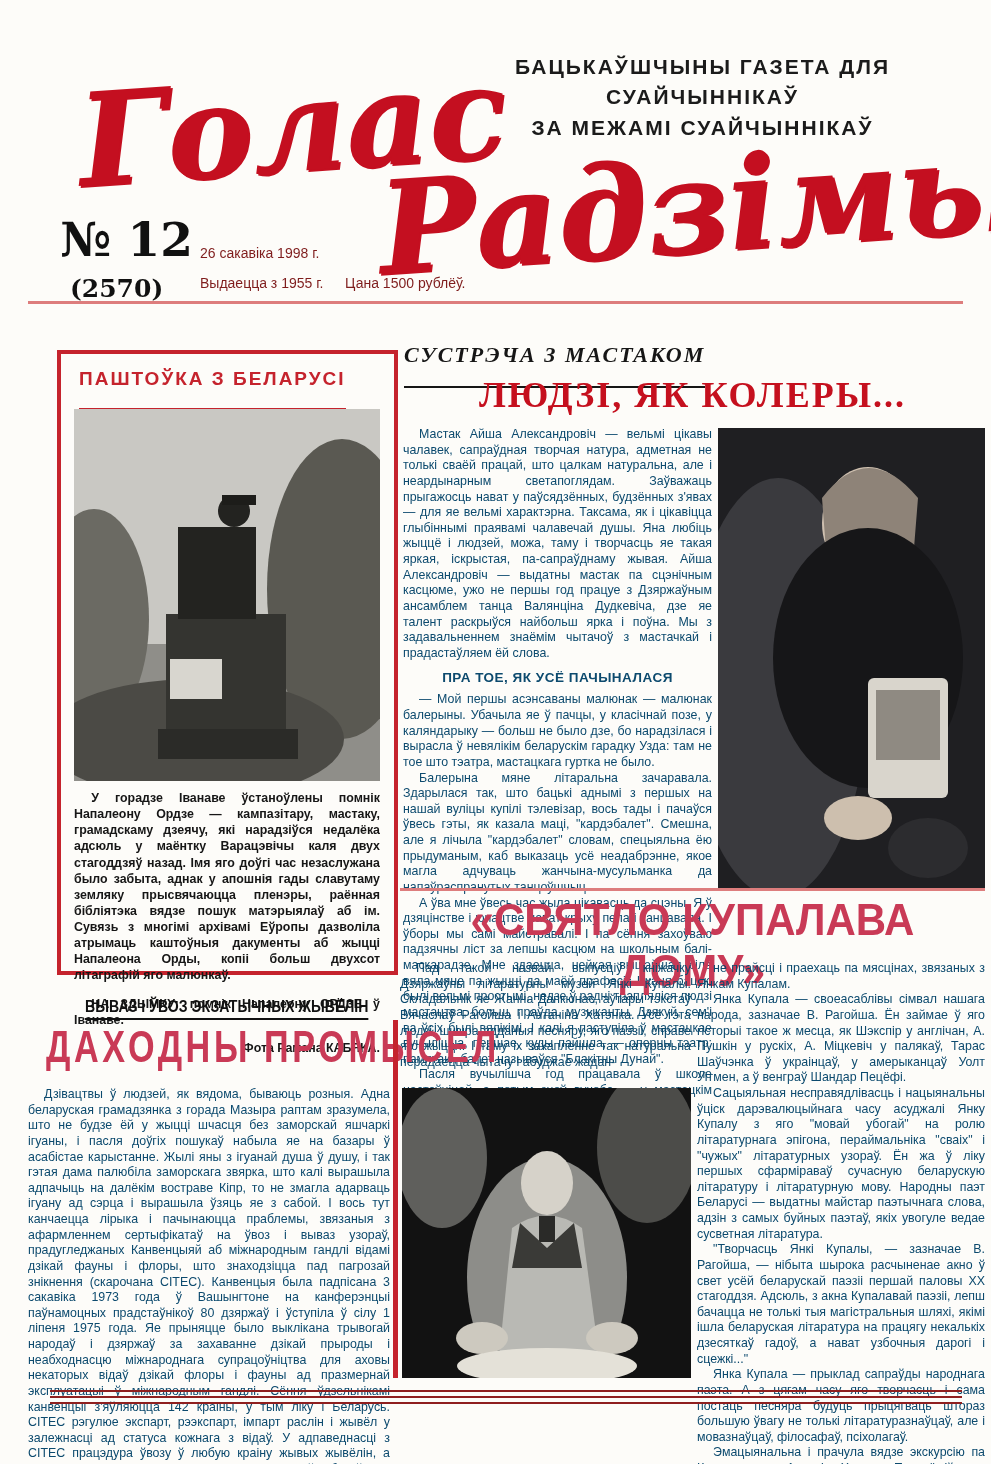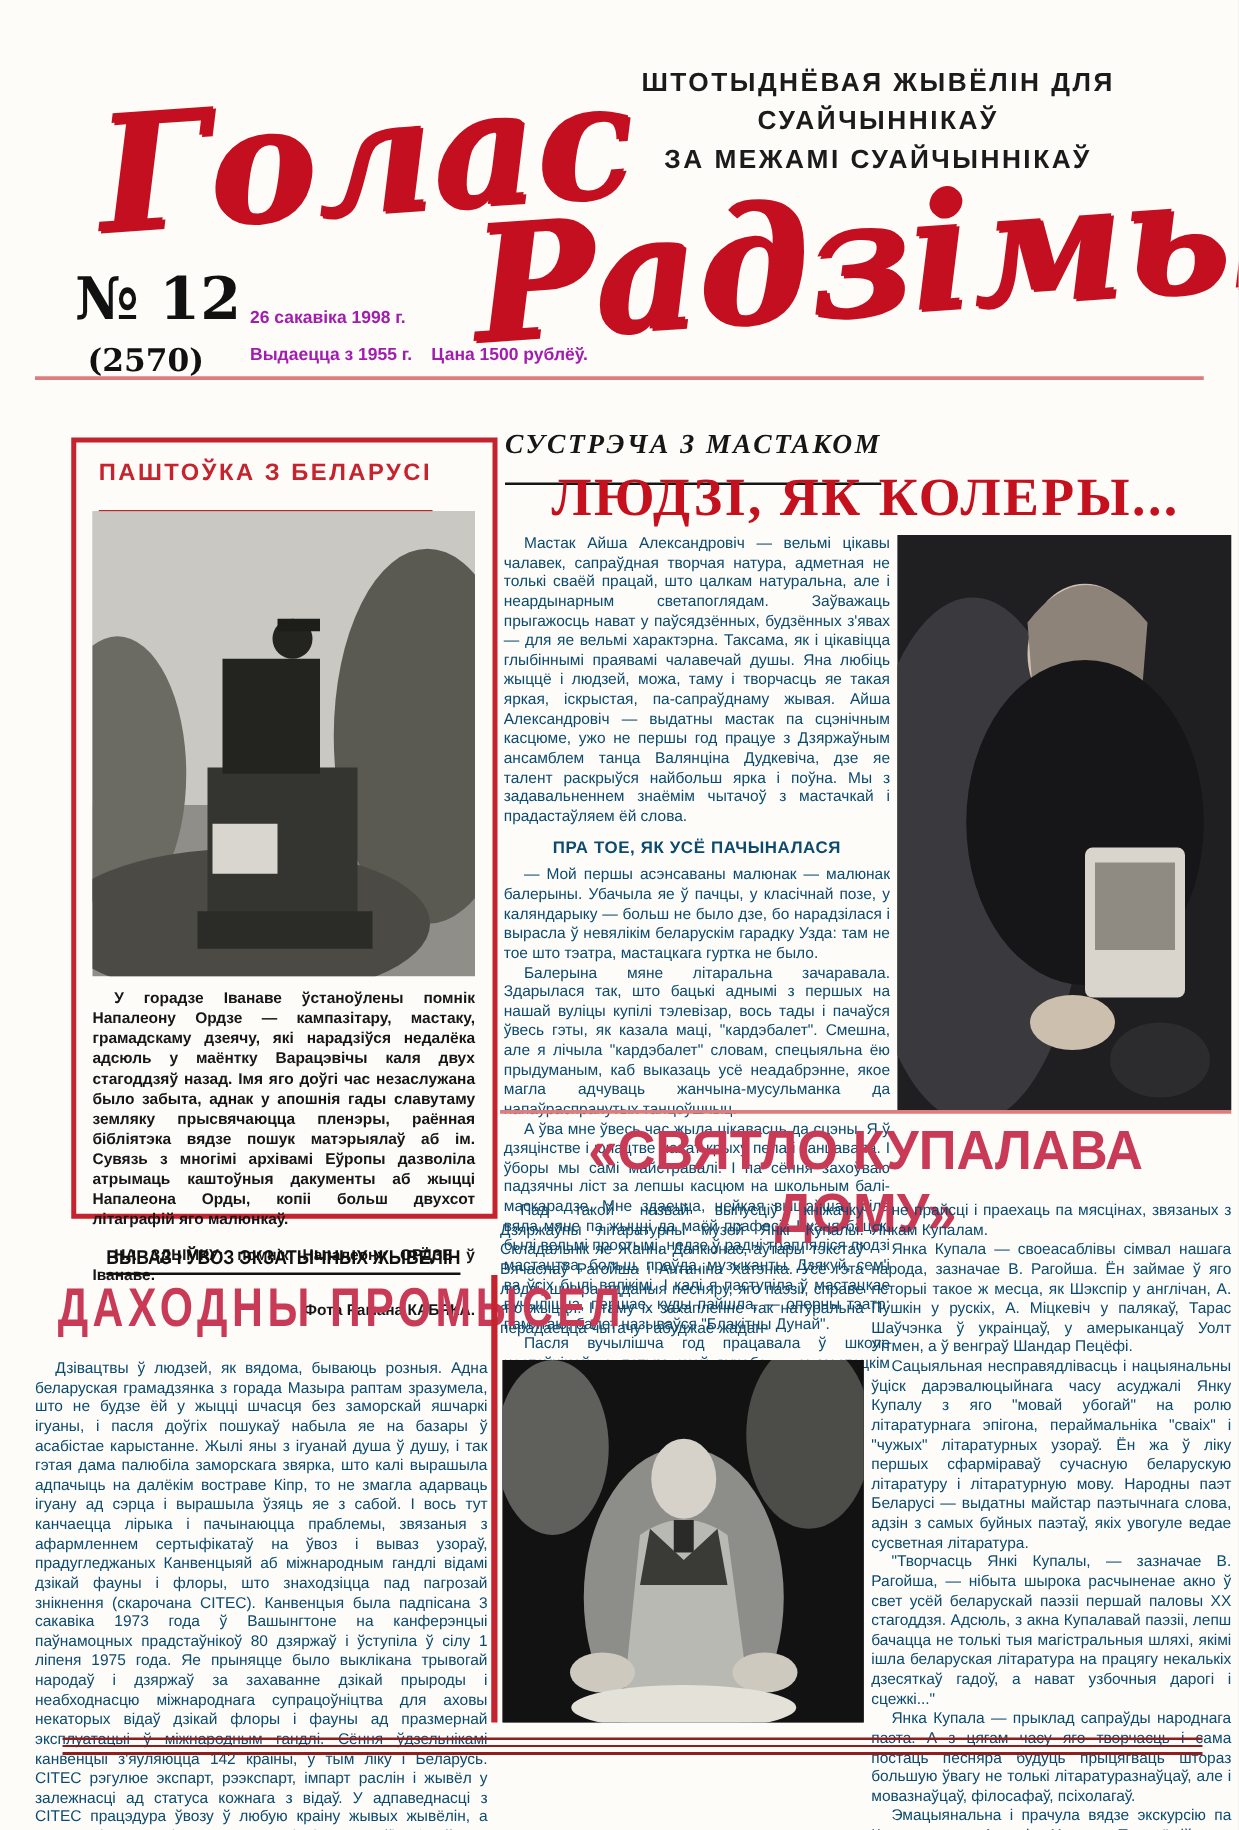--- a/index.html
+++ b/index.html
@@ -32,21 +32,21 @@
   .issue-no{
     position:absolute;left:60px;top:212px;
     font-family:"DejaVu Serif",serif;font-weight:bold;
     font-size:47px;color:#111;
   }
   .issue-paren{
     position:absolute;left:70px;top:262px;
     font-family:"DejaVu Serif",serif;font-weight:bold;
     font-size:25px;color:#111;margin-top:12px;
   }
-  .mast-line{position:absolute;font-weight:bold;font-size:14px;color:#a21caf;}
+  .mast-line{position:absolute;font-weight:normal;font-size:14px;color:#7f1d1d;}
   .date-line{left:200px;top:245px;}
   .since-line{left:200px;top:275px;}
   .price-line{left:345px;top:275px;}
   .rule-top{
     position:absolute;left:28px;top:301px;width:935px;height:3px;
     background:#dd7d7d;
   }
   
   .postcard-box{
     position:absolute;left:57px;top:350px;width:333px;height:617px;
@@ -73,21 +73,21 @@
   .artist-kicker{
     position:absolute;left:404px;top:342px;
     font-family:"Liberation Serif",serif;font-style:italic;font-weight:bold;
     font-size:22px;letter-spacing:2px;color:#161616;
     border-bottom:2px solid #161616;padding-bottom:18px;
   }
   .artist-headline{
     position:absolute;left:400px;top:374px;width:585px;
     text-align:center;
     font-family:"Liberation Serif",serif;font-weight:bold;
-    font-size:43px;letter-spacing:2px;color:#c5101e;
+    font-size:36px;letter-spacing:2px;color:#c5101e;
   }
   .body-text{font-size:12.4px;line-height:1.26;text-align:justify;color:#0c4a6e;}
   .body-text p{margin:0;text-indent:1.3em;}
   .artist-col{position:absolute;left:403px;top:427px;width:309px;}
   .sub-head{
     text-align:center;font-weight:bold;font-size:13.5px;
     margin:8px 0 6px 0;text-indent:0 !important;letter-spacing:.5px;
   }
   .continuation{
     text-align:center;font-weight:bold;font-size:12.6px;
@@ -139,21 +139,21 @@
       #8f1f1f 0px,#8f1f1f 2px,
       transparent 2px,transparent 6px);
   }
 </style>
 </head>
 <body>
 
 <div class="page">
 
   <div class="slogan">
-    <div>ШТОТЫДНЁВАЯ ЖЫВЁЛІН ДЛЯ СУАЙЧЫННІКАЎ</div>
+    <div>БАЦЬКАЎШЧЫНЫ ГАЗЕТА ДЛЯ СУАЙЧЫННІКАЎ</div>
     <div>ЗА МЕЖАМІ СУАЙЧЫННІКАЎ</div>
   </div>
   <div class="logo-word logo-golas">Голас</div>
   <div class="logo-word logo-radzimy">Радзімы</div>
   <div class="issue-no">№ 12</div>
   <div class="issue-paren">(2570)</div>
   <div class="mast-line date-line">26 сакавіка 1998 г.</div>
   <div class="mast-line since-line">Выдаецца з 1955 г.</div>
   <div class="mast-line price-line">Цана 1500 рублёў.</div>
   <div class="rule-top"></div>

